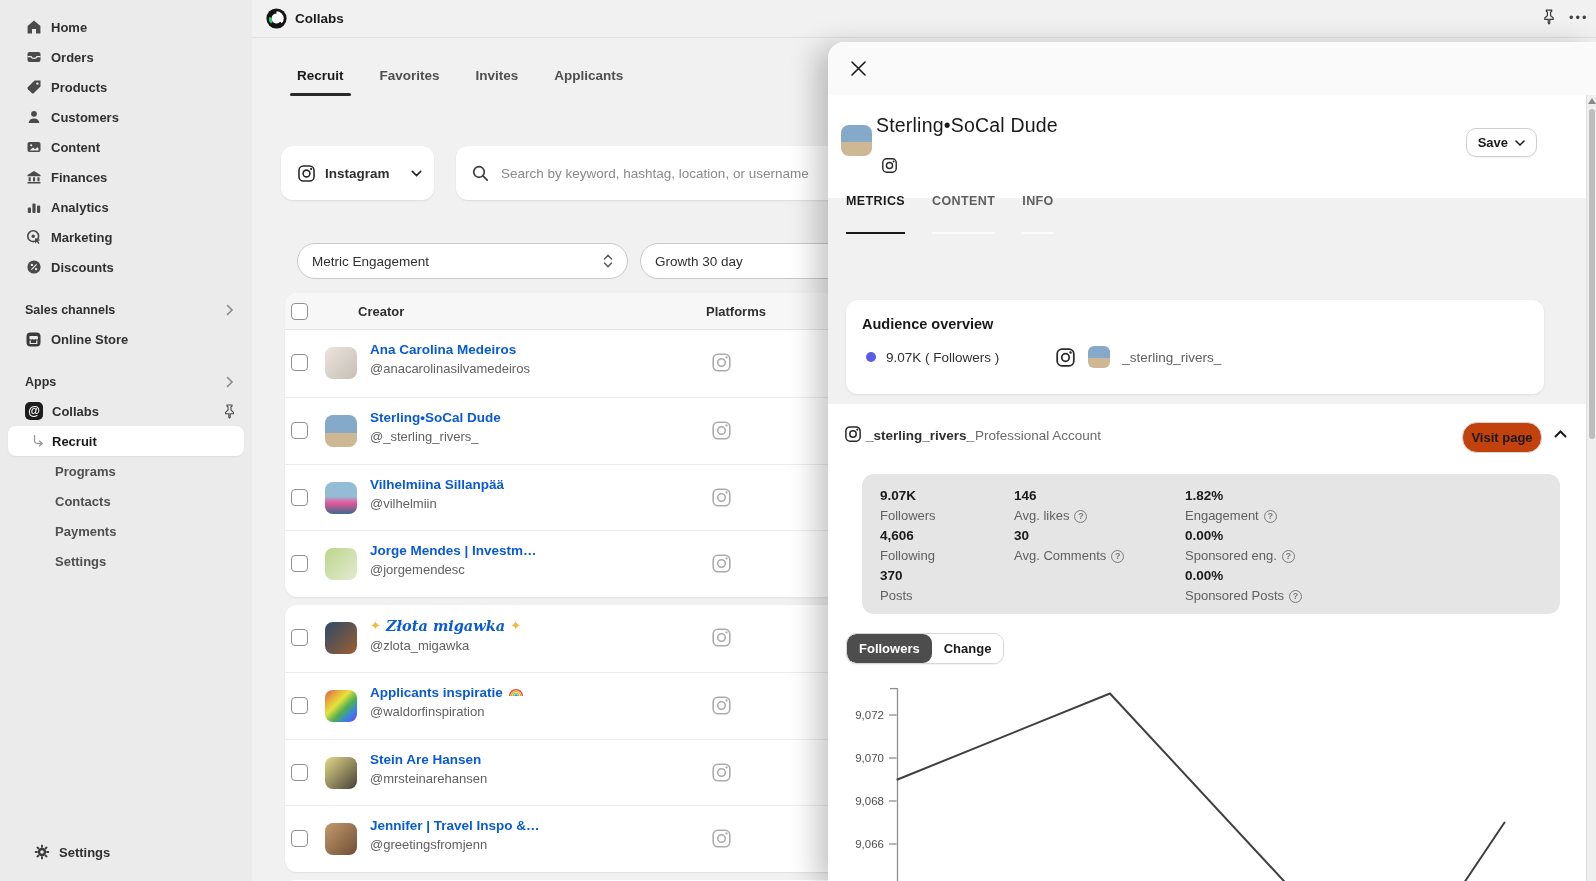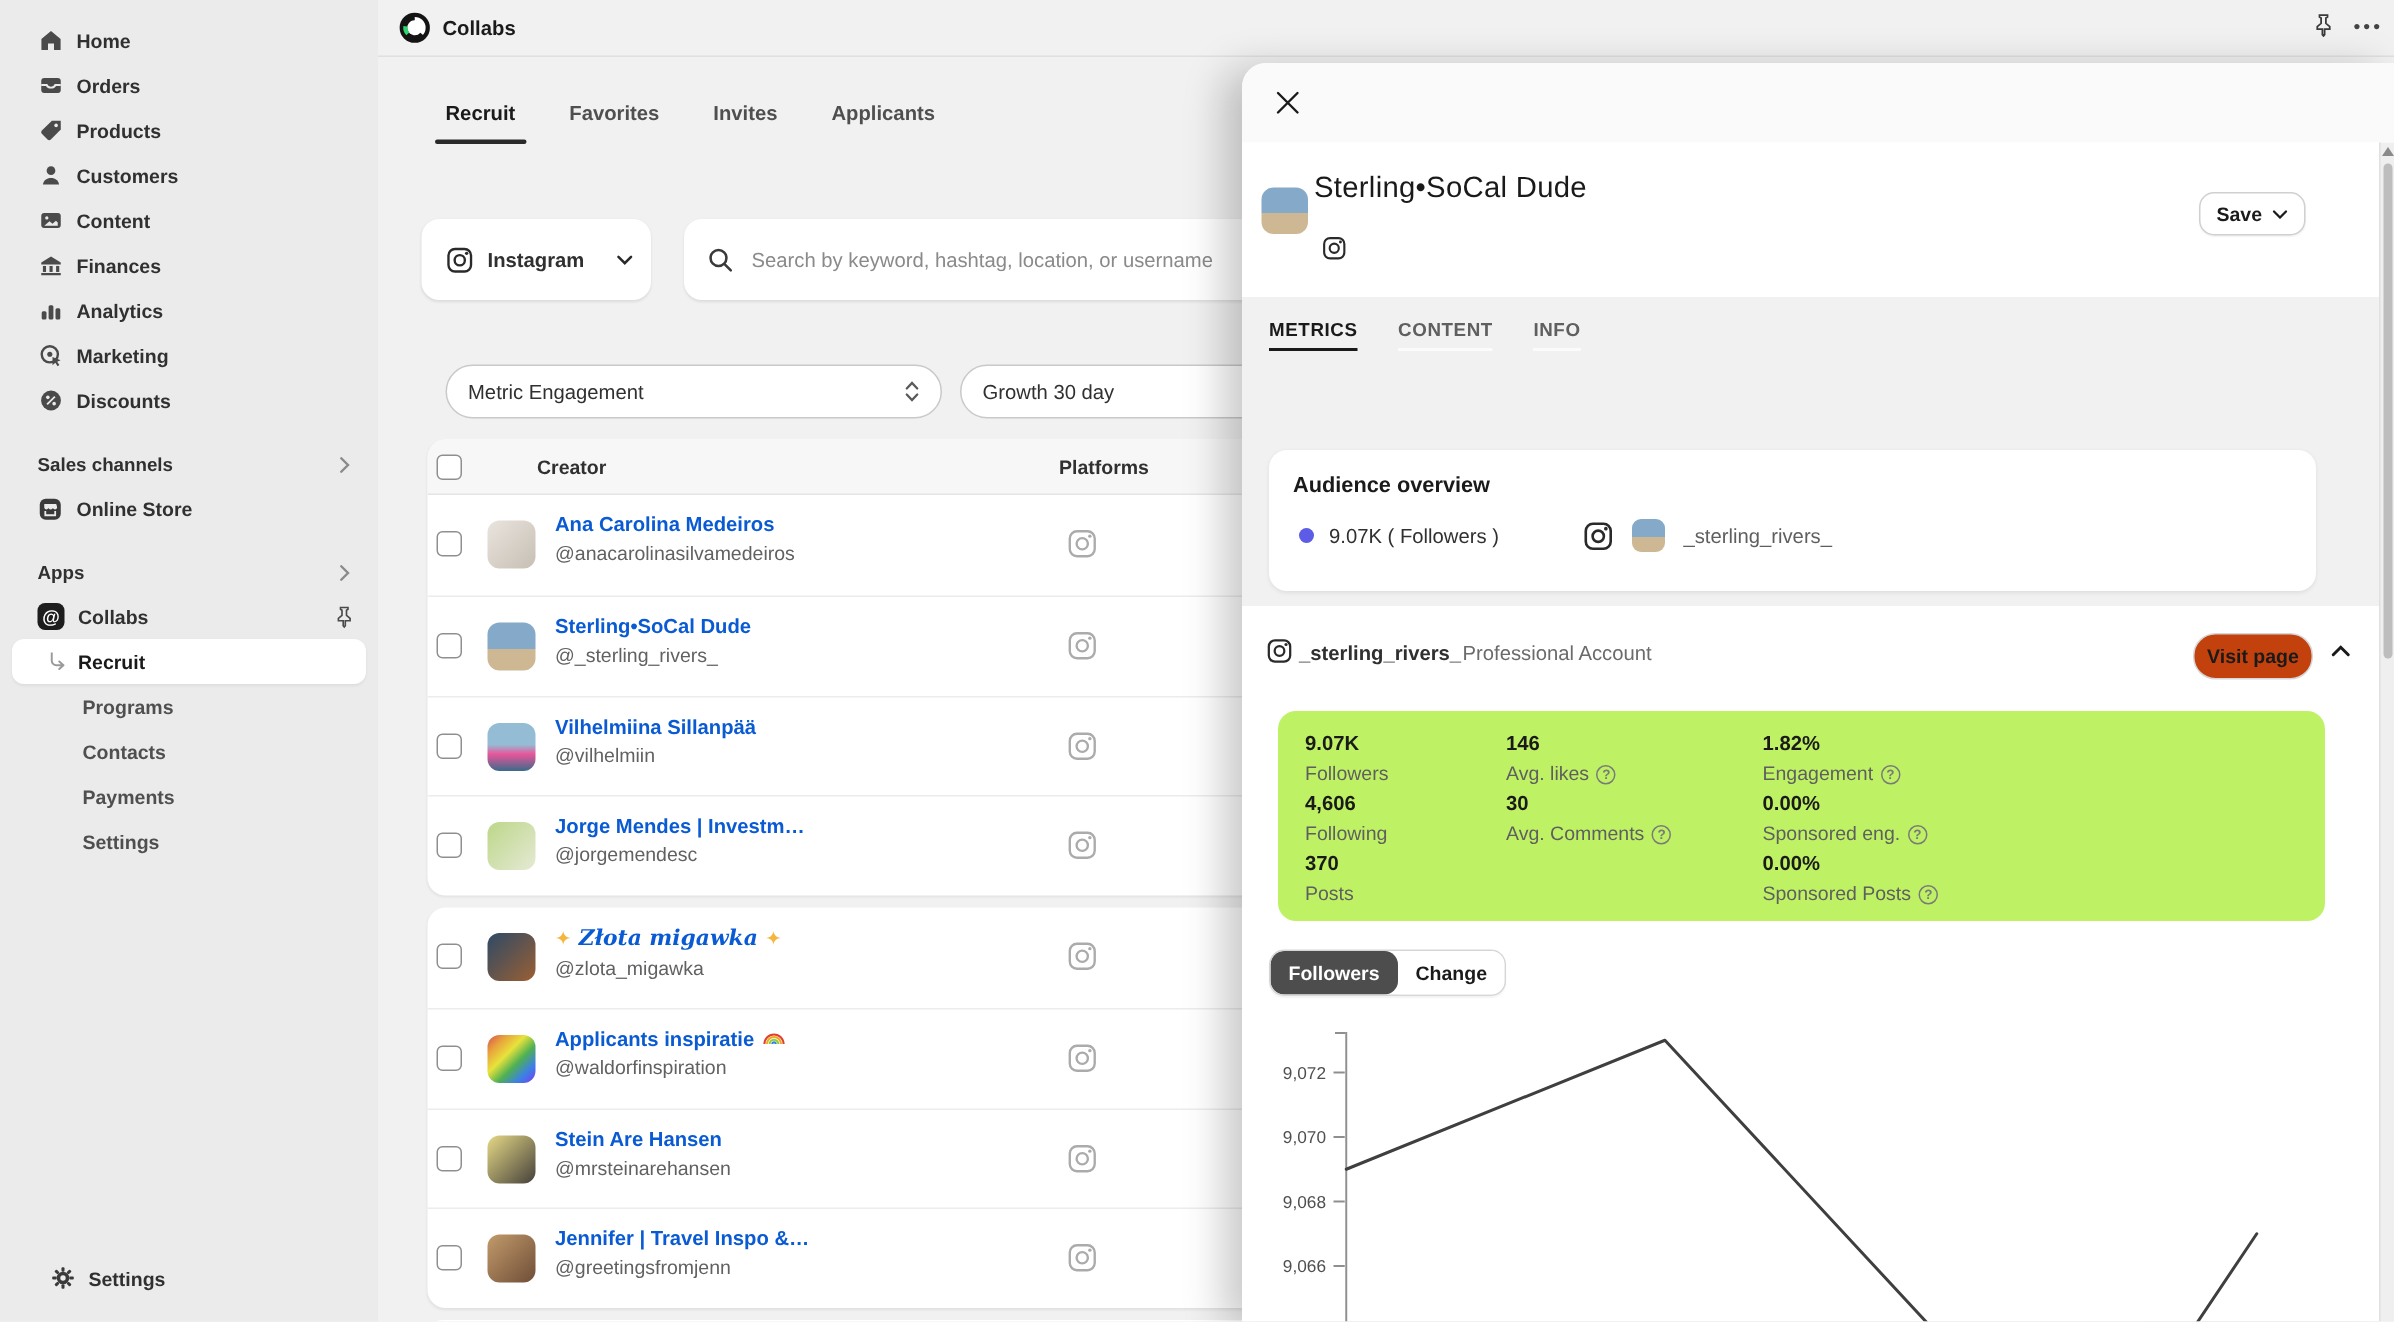--- a/index.html
+++ b/index.html
@@ -65,38 +65,38 @@
   
   .panel { position:absolute; left:828px; top:42px; width:768px; height:839px; background:#fff; border-radius:16px 0 0 0; box-shadow:-12px 4px 28px rgba(0,0,0,.22); z-index:20; overflow:hidden; }
   .p-top { position:absolute; left:0; top:0; width:768px; height:53px; background:#fafafa; border-radius:16px 0 0 0; }
   .close-x { position:absolute; left:22px; top:18px; width:17px; height:17px; color:#1a1a1a; }
   .p-profile { position:absolute; left:0; top:53px; width:768px; height:103px; background:#fff; }
   .p-avatar { position:absolute; left:13px; top:30px; width:31px; height:31px; border-radius:8px; }
   .p-title { position:absolute; left:48px; top:19px; font-size:19.5px; font-weight:500; color:#1a1a1a; letter-spacing:.2px; }
   .p-insta { position:absolute; left:53px; top:62px; color:#2a2a2a; }
   .save-btn { position:absolute; right:59px; top:33px; height:29px; padding:0 11px; background:#fff; border:1px solid #d0d0d0; border-radius:10px; display:flex; align-items:center; gap:7px; font-size:13px; font-weight:600; color:#1a1a1a; box-shadow:0 1px 1px rgba(0,0,0,.05);text-align:center; }
   .p-tabs { position:absolute; left:0; top:156px; width:768px; height:42px; background:#f1f1f1; display:flex; gap:27px; padding-left:18px; align-items:flex-end; }
-  .p-tab { font-size:12.5px; font-weight:600; letter-spacing:.4px; color:#5f5f5f; padding-bottom:5px; border-bottom:2px solid #fbfbfb; margin-bottom:6px; }
+  .p-tab { font-size:12.5px; font-weight:600; letter-spacing:.4px; color:#5f5f5f; padding-bottom:24px; border-bottom:2px solid #fbfbfb; margin-bottom:6px; }
   .p-tab.active { color:#1a1a1a; border-bottom-color:#1a1a1a; }
   .p-body { position:absolute; left:0; top:198px; width:768px; height:641px; background:#f1f1f1; }
   .aud-card { position:absolute; left:18px; top:60px; width:698px; height:94px; background:#fff; border-radius:12px; box-shadow:0 1px 3px rgba(0,0,0,.08); padding:16px; }
   .aud-head { font-size:14.5px; font-weight:700; color:#1a1a1a; }
   .aud-row { margin-top:14px; display:flex; align-items:center; }
   .dot { width:10px; height:10px; border-radius:50%; background:#5c5ce6; margin:0 10px 0 4px; }
   .aud-stat { font-size:13.5px; color:#303030; }
   .aud-ig { margin-left:56px; color:#2a2a2a; }
   .aud-mini { width:22px; height:22px; border-radius:6px; margin-left:12px; }
   .aud-handle { font-size:13.5px; color:#5f5f5f; margin-left:12px; }
   .p-white { position:absolute; left:0; top:164px; width:768px; height:519px; background:#fff; }
   .acct-ig { position:absolute; left:16px; top:21px; color:#2a2a2a; }
   .acct-handle { position:absolute; left:38px; top:24px; font-size:13.5px; font-weight:600; color:#303030; }
   .acct-type { position:absolute; left:147px; top:24px; font-size:13.5px; color:#6b6b6b; }
   .visit-btn { position:absolute; left:634px; top:18px; width:80px; height:31px; background:#c2410c; border:1px solid #d6d6d6; border-radius:15px; display:flex; align-items:center; justify-content:center; font-size:13px; font-weight:600; color:#1a1a1a; }
   .acct-chev { position:absolute; left:726px; top:26px; color:#1a1a1a; }
-  .stats-card { position:absolute; left:24px; top:70px; width:698px; height:140px; background:#bef264; border-radius:12px; }
+  .stats-card { position:absolute; left:34px; top:70px; width:698px; height:140px; background:#e5e5e5; border-radius:12px; }
   .stat-col { position:absolute; top:12px; }
   .sc0 { left:18px; } .sc1 { left:152px; } .sc2 { left:286px;margin-left:37px; }
   .sval { font-size:13.5px; font-weight:700; color:#1a1a1a; line-height:20px; }
   .slab { font-size:13px; color:#5f5f5f; line-height:20px; display:flex; align-items:center; gap:5px; }
   .help { width:13px; height:13px; border:1.2px solid #7a7a7a; border-radius:50%; font-size:9px; font-weight:700; color:#7a7a7a; display:inline-flex; align-items:center; justify-content:center; }
   .seg { position:absolute; left:18px; top:229px; display:inline-flex; border:1px solid #d6d6d6; border-radius:10px; background:#fff; box-shadow:0 1px 1px rgba(0,0,0,.05); overflow:hidden; }
   .seg-opt { height:29px; padding:0 12px; display:flex; align-items:center; font-size:13px; font-weight:600; color:#1a1a1a; background:#fff; }
   .seg-opt.active { background:#4d4d4d; color:#fff; border-radius:9px; font-weight:700; }
   .chart-wrap { position:absolute; left:0; top:278px; width:768px; height:241px; overflow:hidden; }
 

